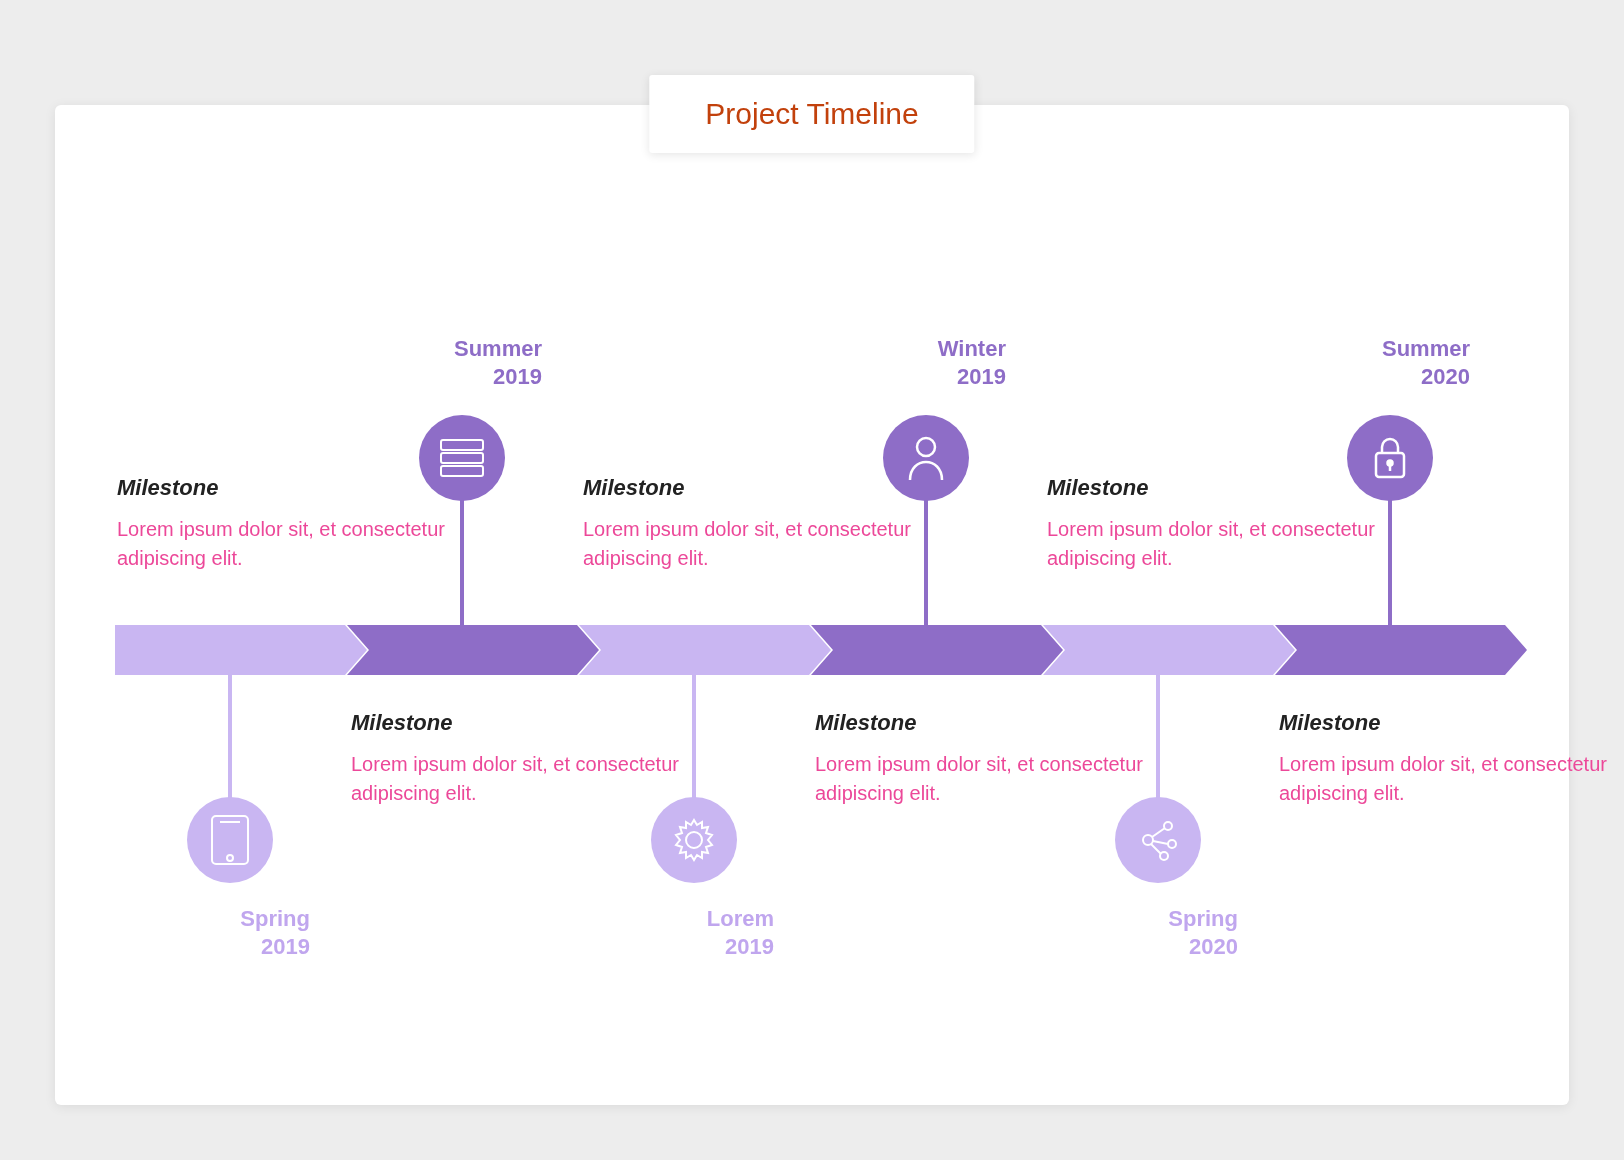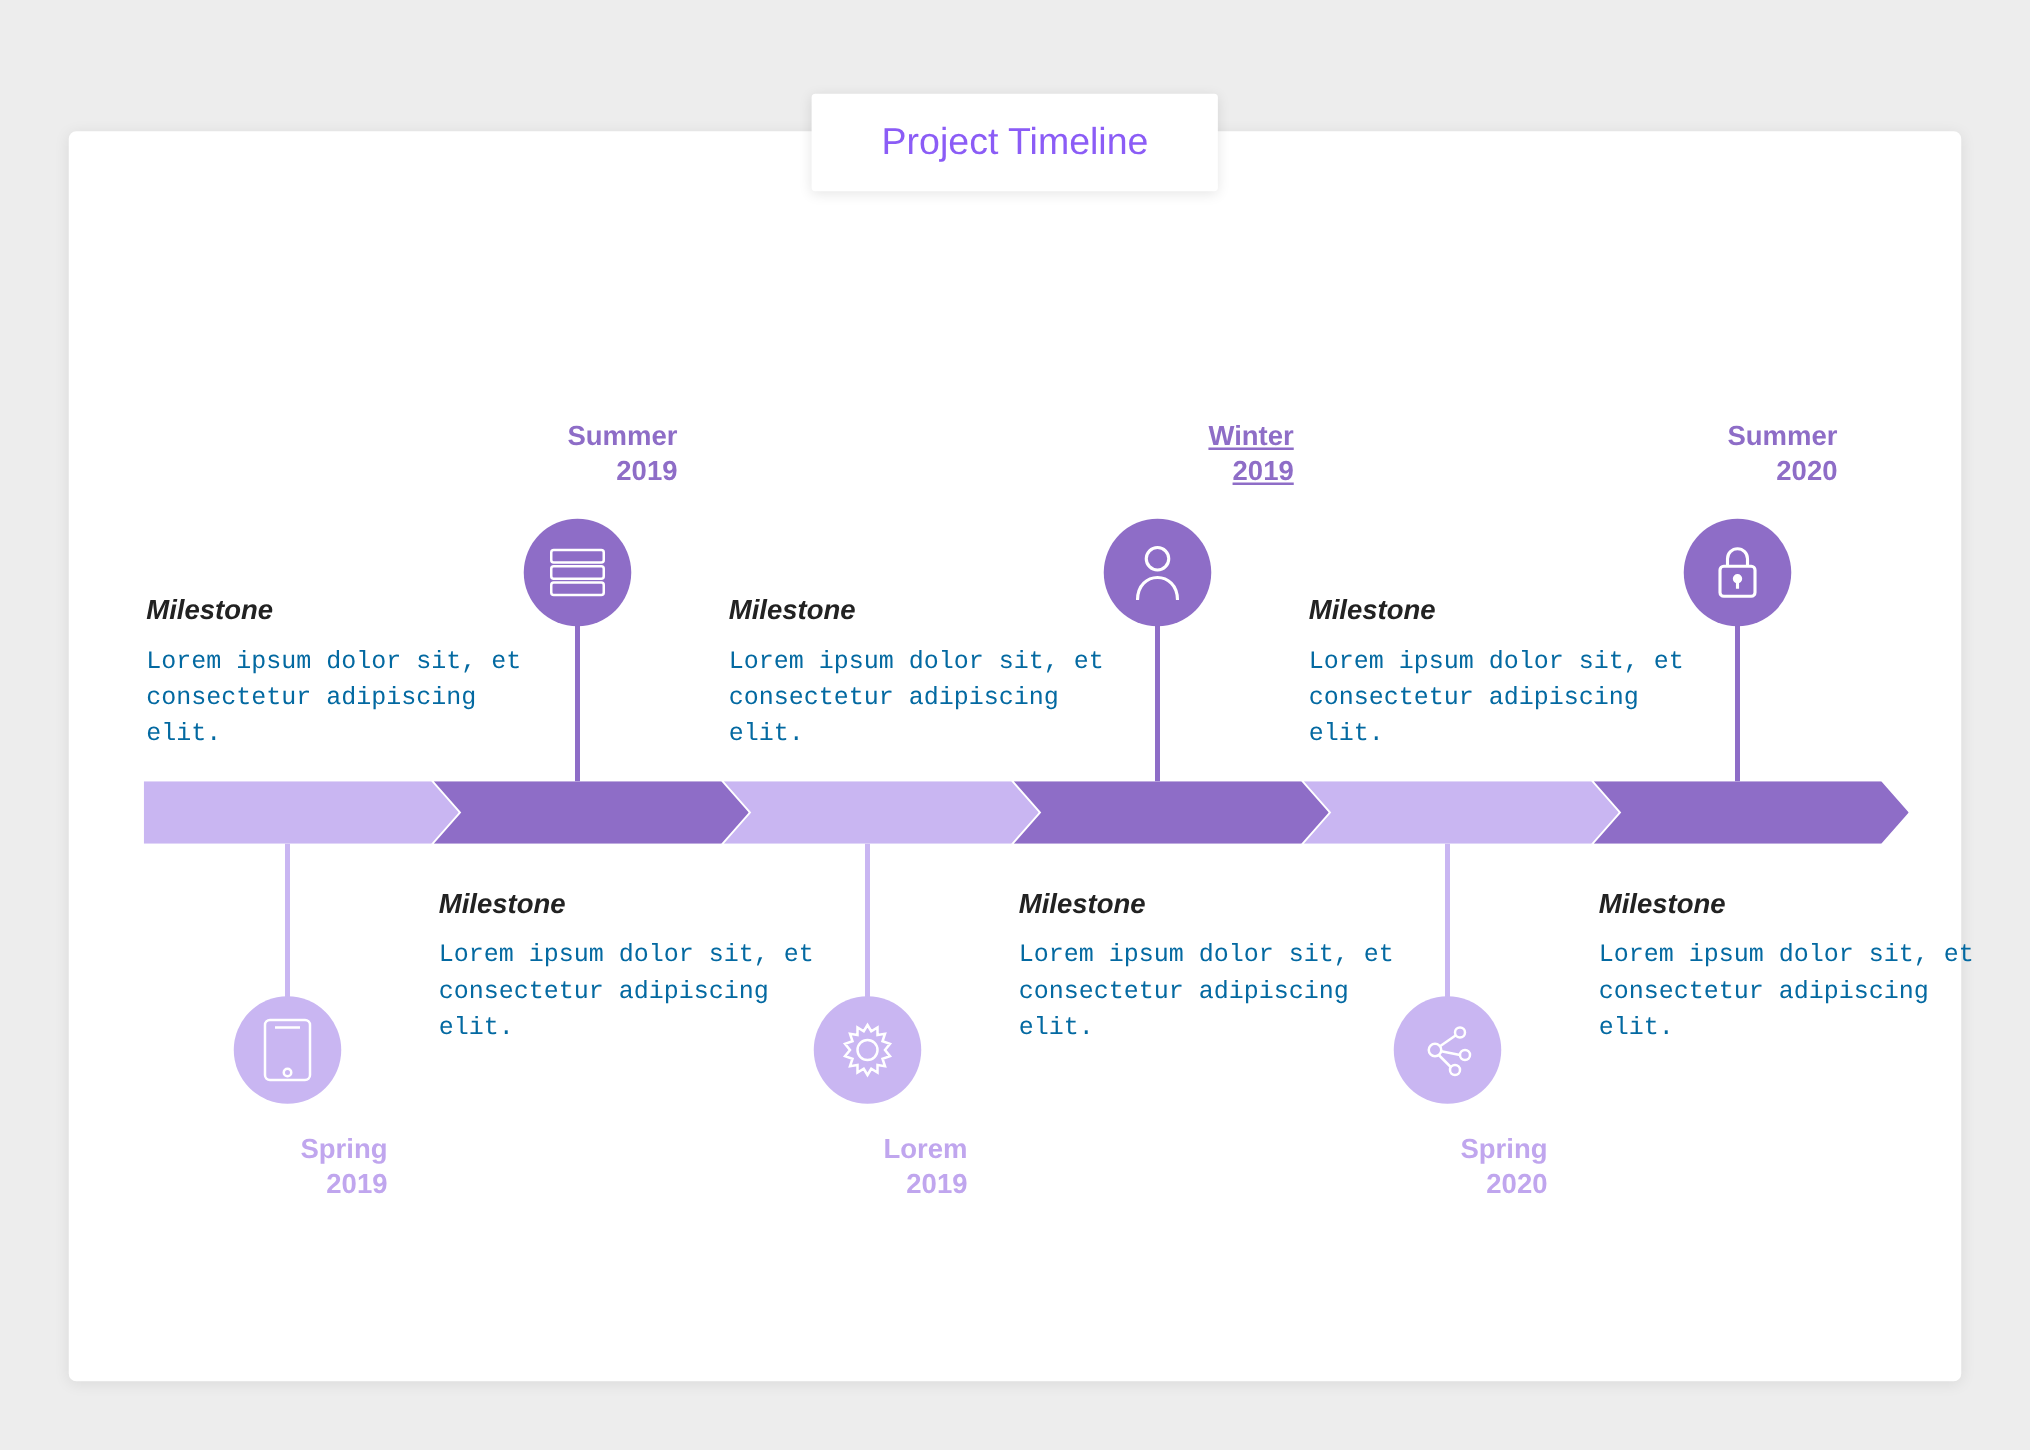--- a/index.html
+++ b/index.html
@@ -22,21 +22,21 @@
     box-shadow: 0 2px 12px rgba(0,0,0,0.08);
   }
   .title-pill {
     position: absolute;
     left: 50%;
     top: -30px;
     transform: translateX(-50%);
     background: #fff;
     padding: 22px 56px;
     font-size: 30px;
-    color: #8b5cf6;
+    color: #c2410c;
     box-shadow: 0 2px 10px rgba(0,0,0,0.1);
     border-radius: 3px;
     white-space: nowrap;
   }
 
   .timeline-wrap {
     position: absolute;
     left: 60px;
     right: 60px;
     top: 520px;
@@ -85,23 +85,23 @@
   }
   .textblock h4 {
     font-family: -apple-system, BlinkMacSystemFont, "Helvetica Neue", Arial, sans-serif;
     font-size: 22px;
     font-weight: 700;
     color: #222;
     margin-bottom: 14px;
     font-style: italic;
   }
   .textblock p {
-    font-family: Liberation Mono, monospace;
+    font-family: Liberation Sans, sans-serif;
     font-size: 20px;
-    color: #0369a1;
+    color: #ec4899;
     line-height: 1.45;
   }
 </style>
 </head>
 <body>
 
 <div class="card">
   <div class="title-pill">Project Timeline</div>
 
   <div class="timeline-wrap">
@@ -188,21 +188,21 @@
     <p>Lorem ipsum dolor sit, et consectetur adipiscing elit.</p>
   </div>
 
   <div class="connector dark" style="left:869px;top:390px;height:130px;"></div>
   <div class="node dark" style="left:828px;top:310px;">
     <svg width="44" height="48" viewBox="0 0 44 48" fill="none" stroke="#fff" stroke-width="2.5">
       <circle cx="22" cy="13" r="9"></circle>
       <path d="M6 46 C6 34 14 28 22 28 C30 28 38 34 38 46"></path>
     </svg>
   </div>
-  <div class="date-label dark" style="left:820px;top:230px;text-decoration:underline;">
+  <div class="date-label dark" style="left:791px;top:230px;">
     <span>Winter</span><br>
     <span>2019</span>
   </div>
   <div class="textblock" style="left:760px;top:605px;">
     <h4>Milestone</h4>
     <p>Lorem ipsum dolor sit, et consectetur adipiscing elit.</p>
   </div>
 
   <div class="connector light" style="left:1101px;top:570px;height:130px;"></div>
   <div class="node light" style="left:1060px;top:692px;">

